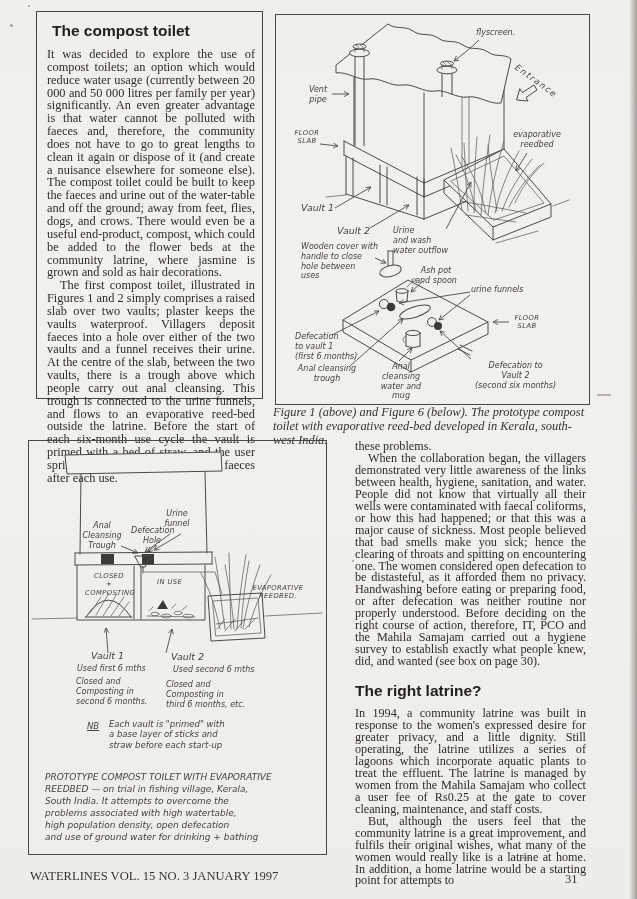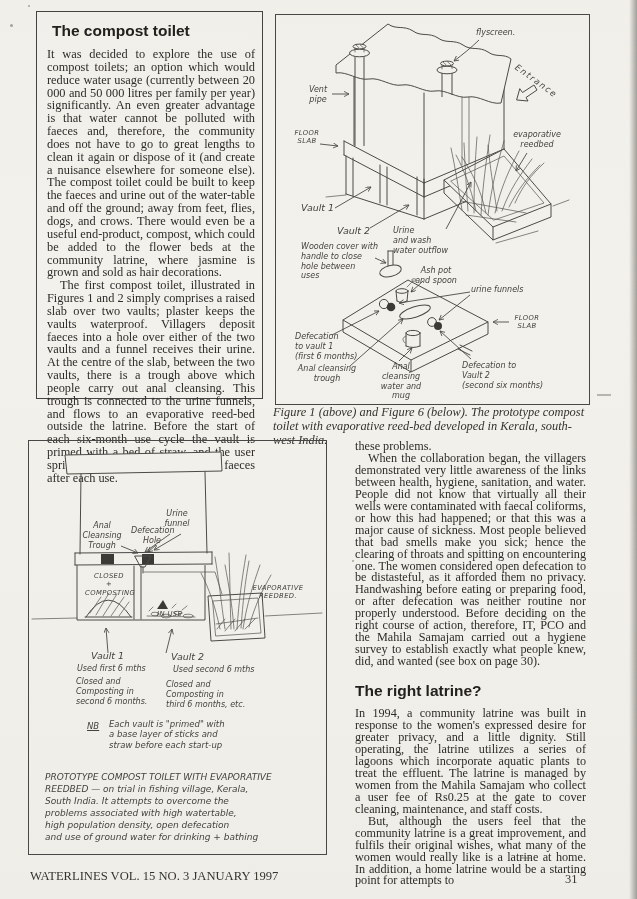--- a/index.html
+++ b/index.html
@@ -199,21 +199,21 @@
     <div class="hw c caps" style="left:236px; top:299px; width:30px;">FLOOR
 SLAB</div>
     <div class="hw" style="left:19px; top:317px;">Defecation
 to vault 1
 (first 6 months)</div>
     <div class="hw c" style="left:18px; top:349px; width:66px;">Anal cleansing
 trough</div>
     <div class="hw c" style="left:99px; top:347px; width:52px;">Anal
 cleansing
 water and mug</div>
-    <div class="hw" style="left:186px; top:346px;">Defecation to
+    <div class="hw" style="left:199px; top:346px;text-align:center;">Defecation to
 Vault 2
 (second six months)</div>
   </div>
 
   <div class="caption">Figure 1 (above) and Figure 6 (below). The prototype compost toilet with evaporative reed-bed developed in Kerala, south-west India.</div>
 
   <div class="fig fig2">
     <svg width="295" height="411" viewBox="0 0 295 411">
       <defs>
         <marker id="m2" markerWidth="8" markerHeight="7" refX="5.6" refY="2.9" orient="auto">
@@ -276,21 +276,21 @@
     <div class="hw c" style="left:52px; top:80px; width:42px;">Anal
 Cleansing
 Trough</div>
     <div class="hw c" style="left:102px; top:85px; width:42px;">Defecation
 Hole</div>
     <div class="hw c" style="left:130px; top:68px; width:36px;">Urine
 funnel</div>
     <div class="hw c caps" style="left:56px; top:131px; width:48px;">CLOSED
 +
 COMPOSTING</div>
-    <div class="hw caps" style="left:128px; top:137px;margin-top:32px;">IN USE</div>
+    <div class="hw caps" style="left:128px; top:137px;">IN USE</div>
     <div class="hw c caps" style="left:222px; top:143px; width:54px;">EVAPORATIVE
 REEDBED.</div>
     <div class="hw lg" style="left:62px; top:209px;">Vault 1</div>
     <div class="hw" style="left:48px; top:223px;">Used first 6 mths</div>
     <div class="hw" style="left:47px; top:236px;">Closed and
 Composting in
 second 6 months.</div>
     <div class="hw lg" style="left:142px; top:210px;">Vault 2</div>
     <div class="hw" style="left:136px; top:224px;padding-left:8px;">Used second 6 mths</div>
     <div class="hw" style="left:137px; top:239px;">Closed and

